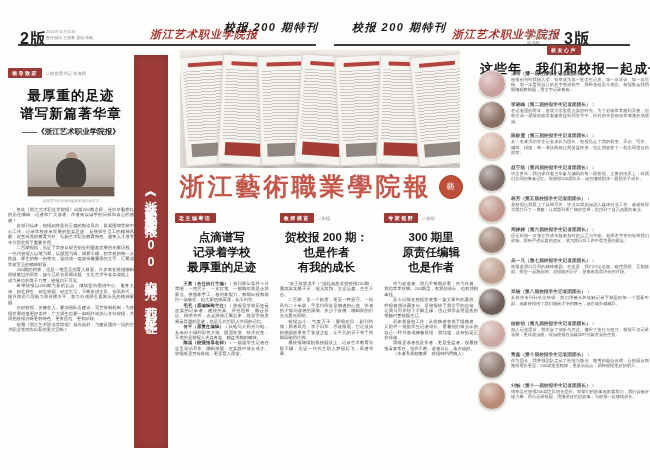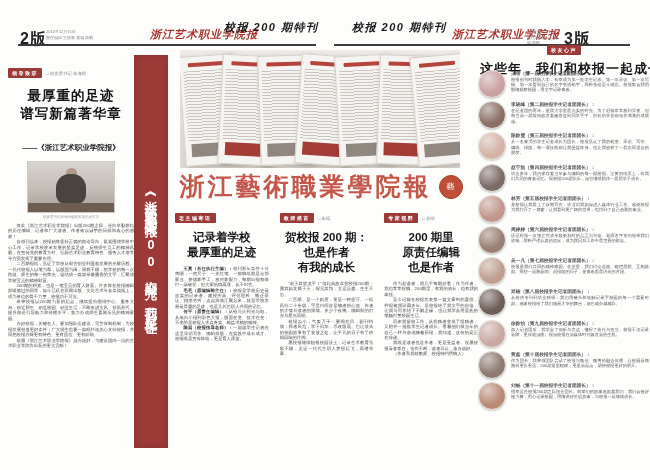--- a/index.html
+++ b/index.html
@@ -13,21 +13,21 @@
   .special{position:absolute;top:20px;font-size:11px;font-weight:bold;font-style:italic;color:#1a1a1a;
     letter-spacing:1.5px;white-space:nowrap;}
   .hrule{position:absolute;top:44px;height:1.5px;background:#3c3c3c;}
   
   .leader{position:absolute;left:8px;top:68px;width:126px;}
   .tagrow{display:flex;gap:4px;align-items:center;}
   .tag{background:#9c3a38;color:#fff;font-size:5px;font-weight:bold;letter-spacing:1.5px;
     padding:2px 4px;border-radius:1px;white-space:nowrap;}
   .byline{font-size:4.4px;color:#8a8a8a;white-space:nowrap;}
   .ltitle{margin-top:9px;font-size:13.5px;font-weight:bold;text-align:center;line-height:18px;color:#141414;letter-spacing:1px;}
-  .lsub{margin-top:20px;font-size:7.5px;font-weight:bold;text-align:center;line-height:10px;color:#222;}
+  .lsub{margin-top:4px;font-size:7.5px;font-weight:bold;text-align:center;line-height:10px;color:#222;}
   .lphoto{margin:8px auto 0;width:86px;height:50px;position:relative;overflow:hidden;border:1px solid #cfc9c3;
     background:linear-gradient(180deg,#d9d4ce 0%,#c4bdb6 55%,#a59d96 100%);}
   .lphoto .person{position:absolute;left:28px;top:12px;width:30px;height:30px;border-radius:45% 45% 30% 30%;background:#4a4440;}
   .lphoto .head{position:absolute;left:38px;top:6px;width:11px;height:10px;border-radius:50%;background:#b59a8a;}
   .lphoto .desk{position:absolute;left:0;bottom:0;width:100%;height:9px;background:#6e5d50;}
   .lcap{margin-top:2px;font-size:3.5px;color:#9a9a9a;text-align:center;}
   .lbody{margin-top:4px;font-size:4.3px;line-height:5.45px;text-align:justify;color:#4a4a4a;height:194px;overflow:hidden;}
   .lbody p{margin:0;text-indent:2em;}
   
   .vbanner{position:absolute;left:134px;top:55px;width:34px;height:393px;background:#9c3a38;
@@ -180,20 +180,21 @@
     <span class="callig">浙江藝術職業學院報</span>
     <span class="seal">藝</span>
   </div>
 
   <div class="ccols" id="center-cols">
       <div class="ccol">
         <div class="tagrow">
           <span class="tag">老主编寄语</span>
         </div>
         <div class="ctitle">
+          <div>点滴谱写</div>
           <div>记录着学校</div>
           <div>最厚重的足迹</div>
         </div>
         <div class="cbody">
           <p><b>王真（首任执行主编）：</b>创刊那年条件十分简陋，一把尺子、一支红笔、一摞稿纸就是全部家当。拼版靠手工，校对靠眼力，每期出报都像打一场硬仗，但大家热情高涨，从不叫苦。</p>
           <p><b>毛毛（原编辑部主任）：</b>校报是学校历史最忠实的记录者。建校庆典、评估迎检、搬迁新址、桃李芬芳，点点滴滴汇聚起来，就是学校发展最厚重的足迹，也是几代艺职人共同的记忆。</p>
           <p><b>何平（原责任编辑）：</b>从铅与火到光与电，从黑白小报到彩色大报，版面在变、技术在变，不变的是校报人求真务实、精益求精的精神。</p>
           <p><b>陈晨（校报指导老师）：</b>一届届学生记者在这里采访写作、编辑排版，在实践中成长成才。校报既是宣传阵地，更是育人课堂。</p>
         </div>
       </div>
@@ -213,21 +214,21 @@
           <p>校报虽小，气象万千：要闻在目，副刊怡情；师者风范，学子风华，尽收眼底。它让散落的校园故事有了安放之处，让平凡的日子有了值得回味的注脚。</p>
           <p>愿校报继续植根校园沃土，记录艺术教育弦歌不辍，见证一代代艺职人梦想起飞，再谱华章。</p>
         </div>
       </div>
       <div class="ccol">
         <div class="tagrow">
           <span class="tag">专家视野</span>
           <span class="byline">□ 杨华</span>
         </div>
         <div class="ctitle">
-          <div>200 期里</div>
+          <div>300 期里</div>
           <div>原责任编辑</div>
           <div>也是作者</div>
         </div>
         <div class="cbody">
           <p>作为老读者，我几乎每期必看；作为作者，我也常常投稿。200期里，有我的成长，也有我的牵挂。</p>
           <p>至今记得在校报发表第一篇文章时的喜悦，样报被我珍藏多年。是校报给了我文字的自信，让我与写作结下不解之缘，也让我学会用温热的笔触打量校园生活。</p>
           <p>后来我留校工作，从投稿者变成了组稿者，又陪伴一批批学生记者成长。看着他们像当年的自己一样兴奋地捧着新报，我知道，这份热爱正在传递。</p>
           <p>我既是读者也是作者，更是受益者。祝愿校报青春常在，佳作不断，读者日众，越办越好。</p>
           <p>（作者系我校教师、校报特约撰稿人）</p>
         </div>

